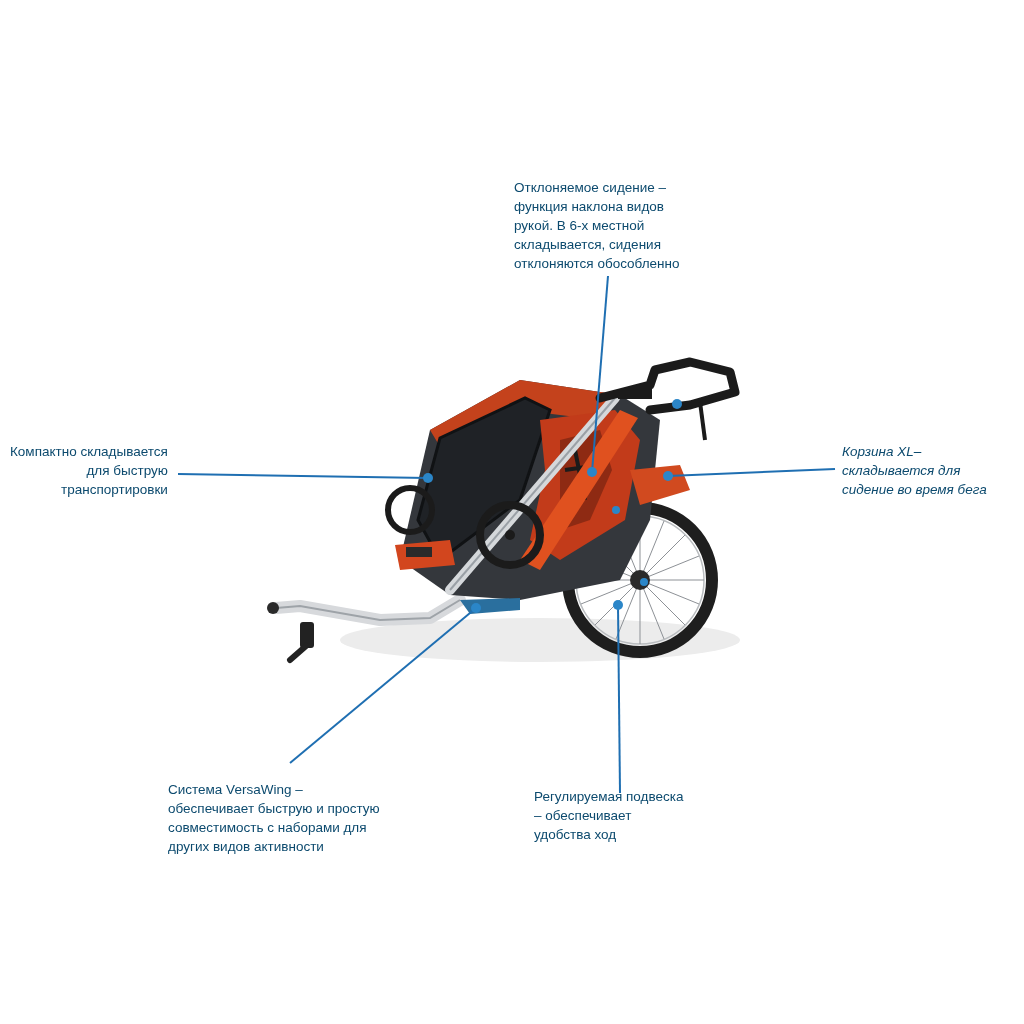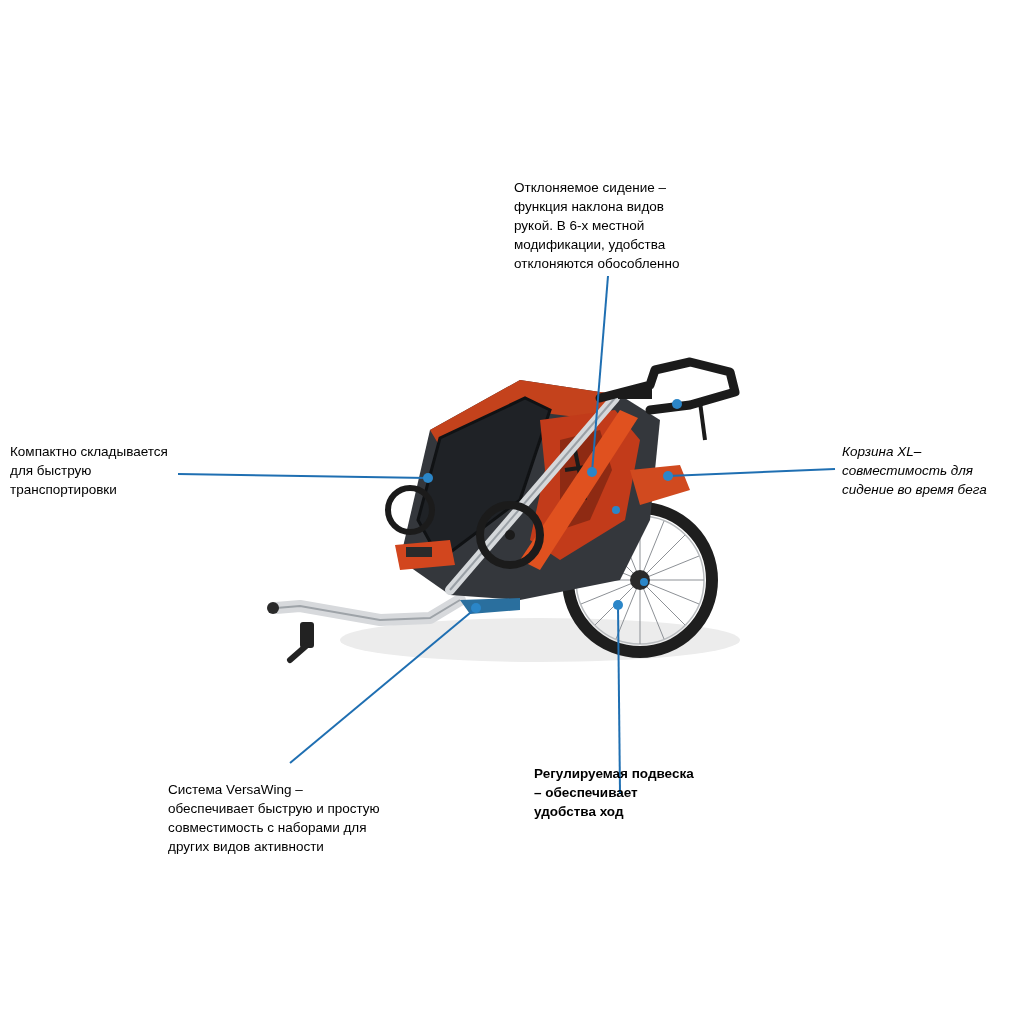--- a/index.html
+++ b/index.html
@@ -1,18 +1,18 @@
 <!DOCTYPE html>
 <html><head>
 <meta charset="utf-8">
 <style>
   html, body { margin: 0; padding: 0; background: #ffffff; }
   body { width: 1024px; height: 1024px; position: relative; overflow: hidden;
          font-family: "Liberation Sans", sans-serif; }
-  .callout { position: absolute; color: #000000; font-size: 13.5px; line-height: 19px; }
+  .callout { position: absolute; color: #0c4a6e; font-size: 13.5px; line-height: 19px; }
   .callout span { display: block; white-space: nowrap; }
   #diagram { position: absolute; left: 0; top: 0; }
 </style>
 </head>
 <body>
 
 <svg id="diagram" width="1024" height="1024" viewBox="0 0 1024 1024" xmlns="http://www.w3.org/2000/svg">
 
   <ellipse cx="540" cy="640" rx="200" ry="22" fill="#ececec"></ellipse>
 
@@ -92,40 +92,40 @@
     <circle cx="618" cy="605" r="5"></circle>
     <circle cx="616" cy="510" r="4"></circle>
     <circle cx="644" cy="582" r="4"></circle>
   </g>
 </svg>
 
 <div class="callout" style="left:514px; top:178px;">
   <span>Отклоняемое сидение –</span>
   <span>функция наклона видов</span>
   <span>рукой. В 6-х местной</span>
-  <span>модификации, удобства</span>
+  <span>складывается, сидения</span>
   <span>отклоняются обособленно</span>
 </div>
 
-<div class="callout" style="left:10px; top:442px;">
+<div class="callout" style="left:10px; top:442px;text-align:right;">
   <span>Компактно складывается</span>
   <span>для быструю</span>
   <span>транспортировки</span>
 </div>
 
 <div class="callout" style="left:842px; top:442px;font-style:italic;">
   <span>Корзина XL–</span>
-  <span>совместимость для</span>
+  <span>складывается для</span>
   <span>сидение во время бега</span>
 </div>
 
 <div class="callout" style="left:168px; top:780px;">
   <span>Система VersaWing  –</span>
   <span>обеспечивает быструю  и простую</span>
   <span>совместимость с наборами для</span>
   <span>других видов активности</span>
 </div>
 
-<div class="callout" style="left:534px; top:764px;font-weight:bold;">
+<div class="callout" style="left:534px; top:787px;">
   <span>Регулируемая подвеска</span>
   <span>– обеспечивает</span>
   <span>удобства ход</span>
 </div>
 
 </body></html>

